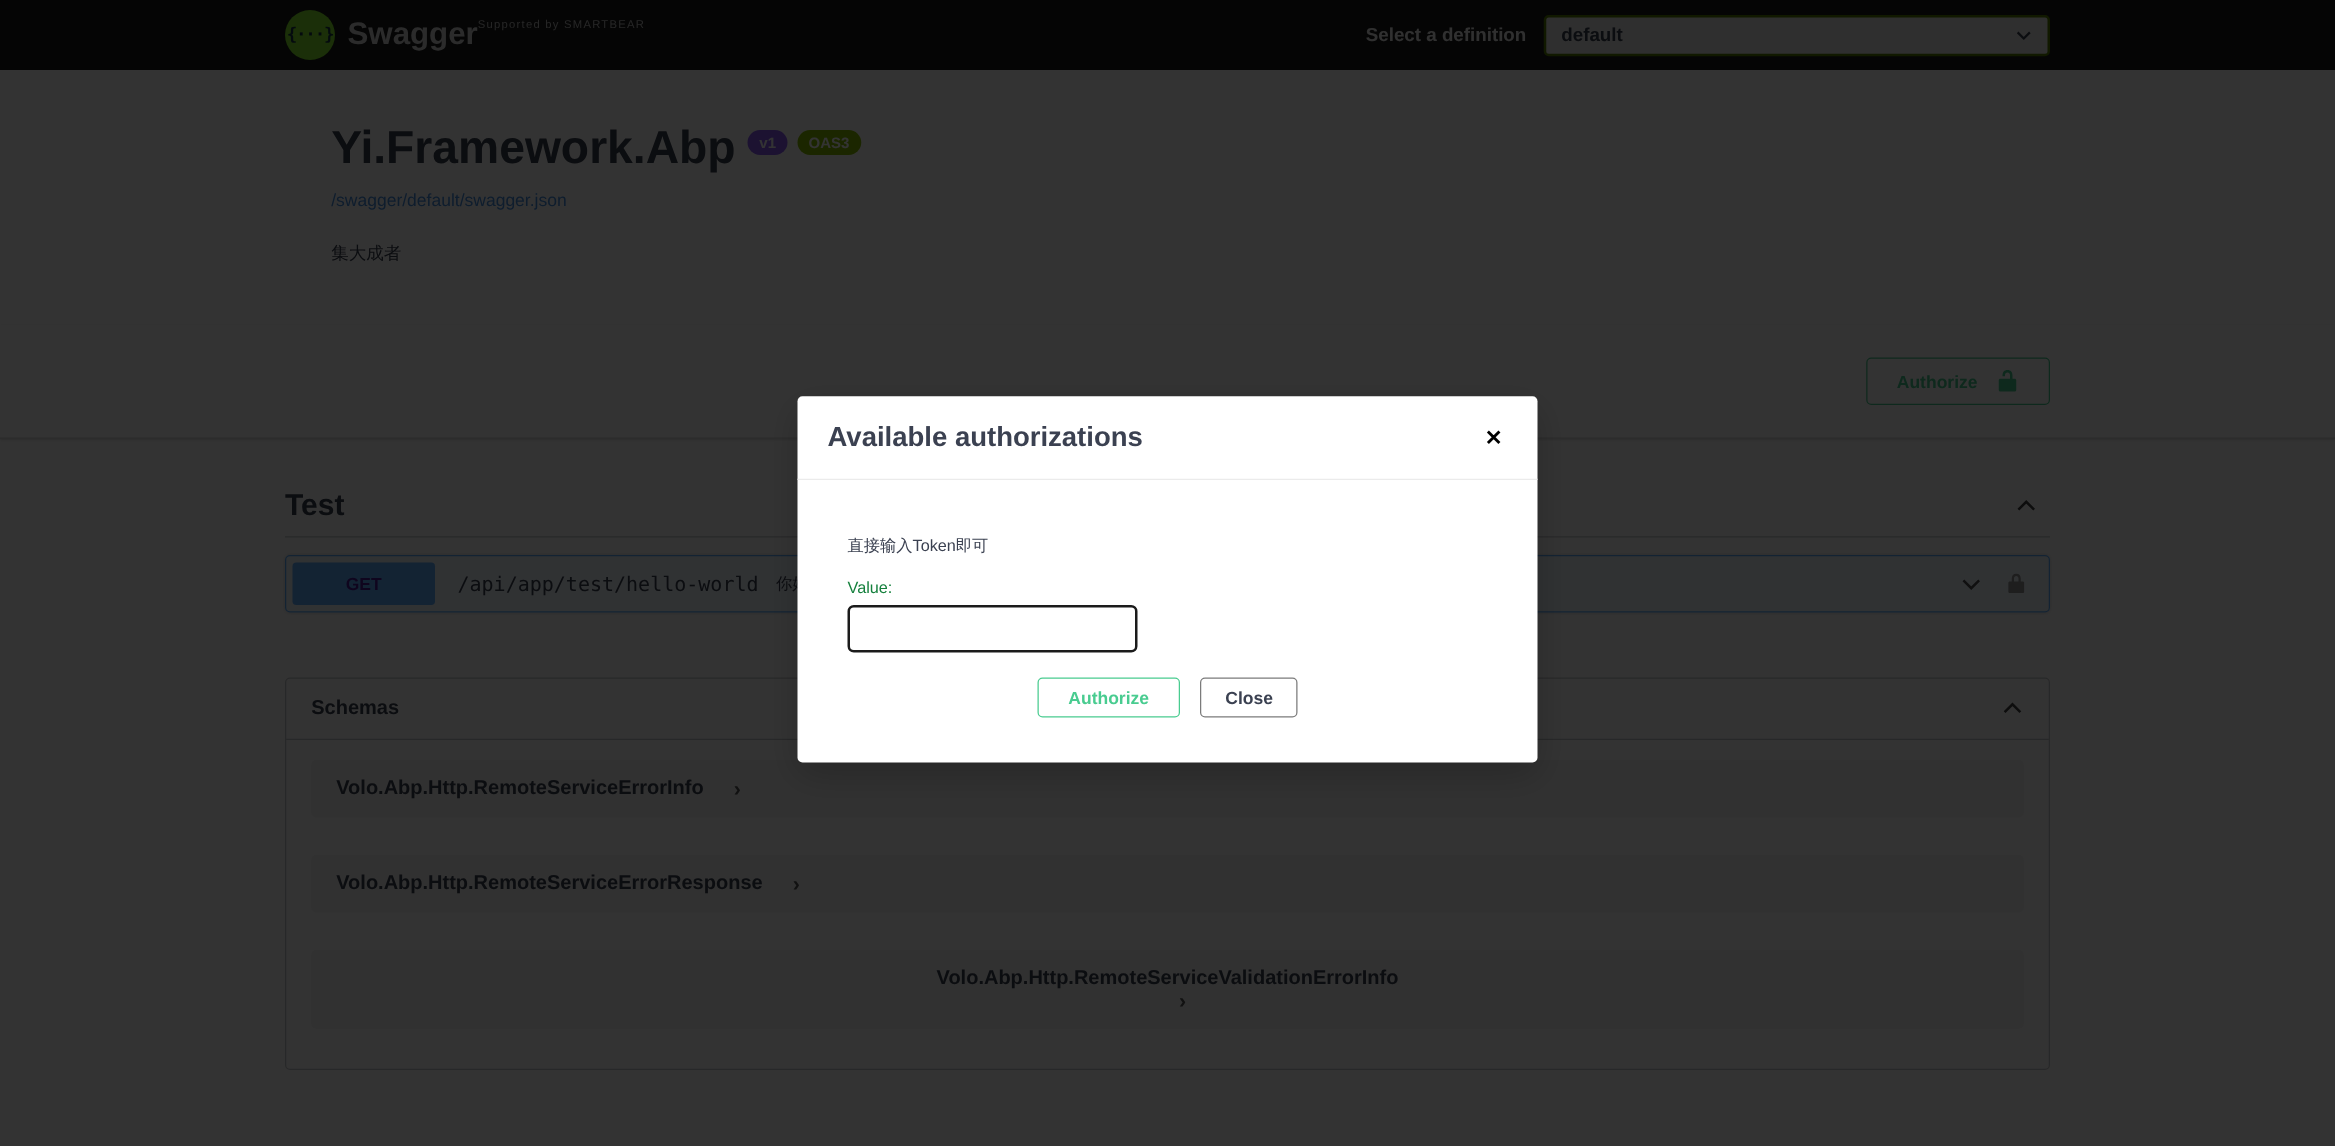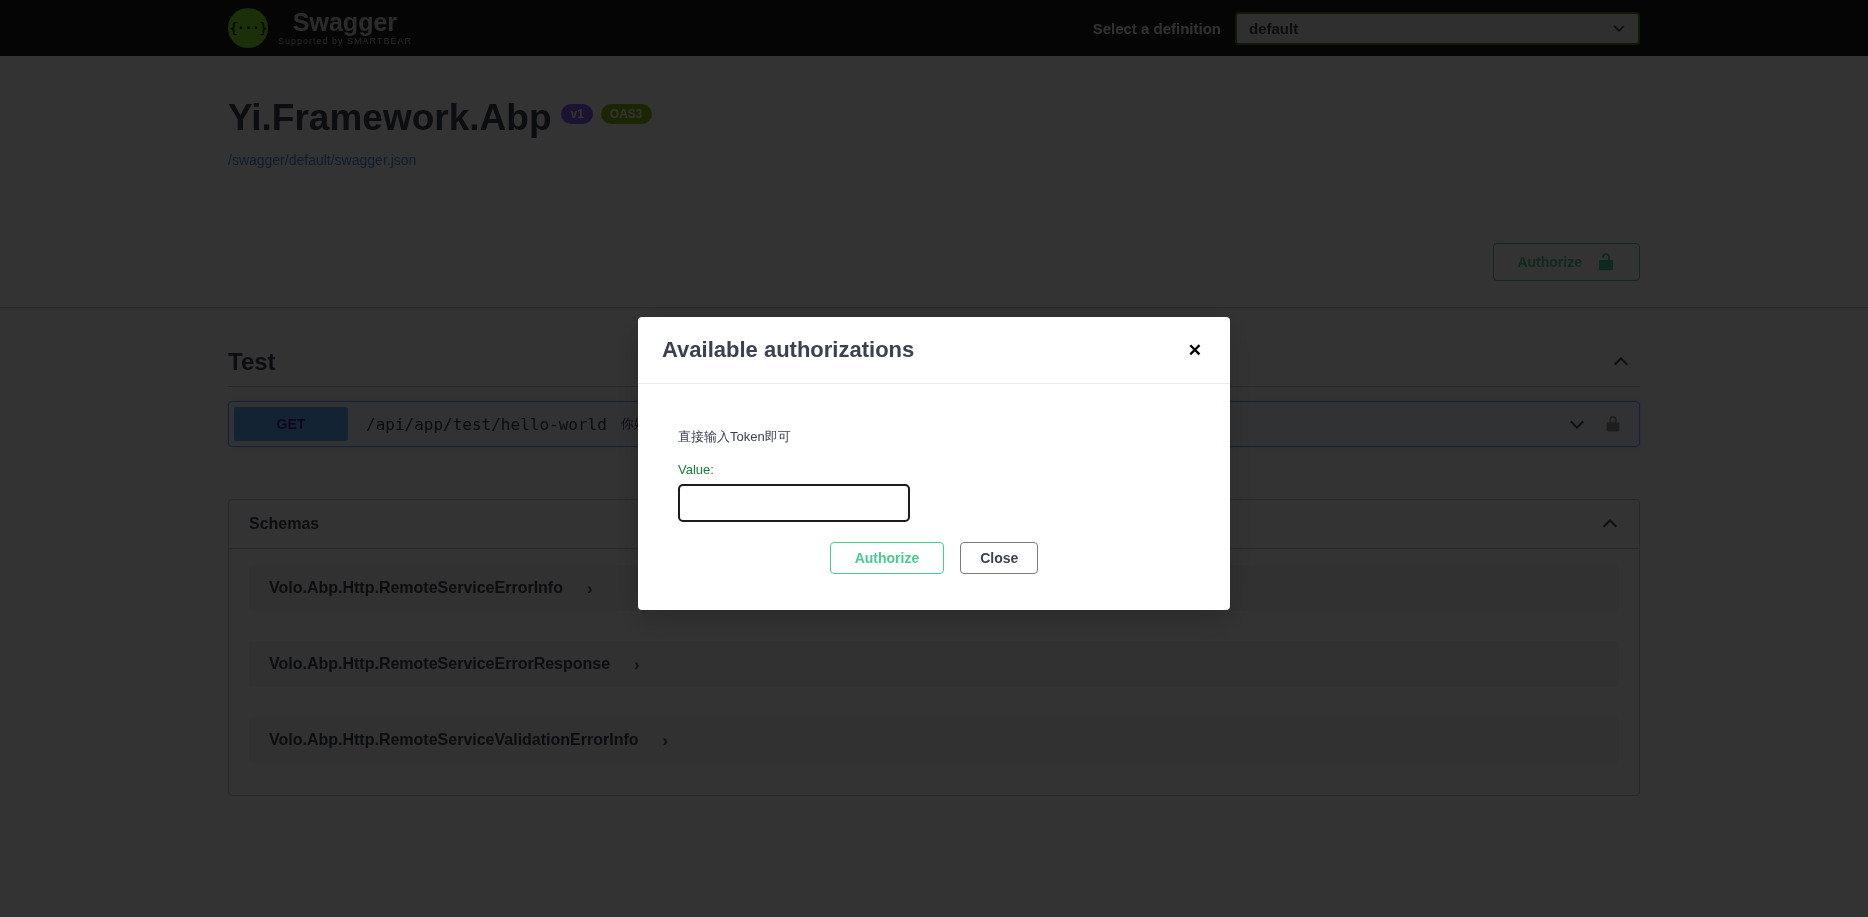--- a/index.html
+++ b/index.html
@@ -16,31 +16,31 @@
   .wrapper { max-width: 1460px; margin: 0 auto; padding: 0 24px; }
 
   
   .topbar { background: #1b1b1b; padding: 8px 0; }
   .topbar-inner { display: flex; align-items: center; justify-content: space-between; }
   .logo { display: flex; align-items: center; gap: 10px; cursor: pointer; }
   .logo-circle { width: 40px; height: 40px; border-radius: 50%; background: #85ea2d;
     display: flex; align-items: center; justify-content: center; }
   .logo-braces { font-family: "DejaVu Sans Mono", monospace; font-weight: bold;
     color: #173647; font-size: 14px; letter-spacing: -1px; }
-  .logo-texts { display: flex; flex-direction: column; line-height: 1.1; align-items: center; }
+  .logo-texts { display: flex; flex-direction: row; line-height: 1.1; }
   .logo-title { color: #d8d8d8; font-size: 25px; font-weight: 600; }
   .logo-tagline { color: #bcbcbc; font-size: 9px; letter-spacing: 1px; margin-top: 1px; }
   .definition-select { display: flex; align-items: center; gap: 14px; }
   .definition-select > label { color: #f0f0f0; font-weight: bold; font-size: 15px; }
   .select-box { width: 405px; background: #e9e9e9; border: 2px solid #547f00; border-radius: 4px;
     padding: 6px 12px; display: flex; justify-content: space-between; align-items: center;
     font-weight: bold; font-size: 15px; color: #3b4151; cursor: pointer; }
 
   
-  .info { margin-top: 40px; }
+  .info { margin-top: 40px; margin-left: 37px; }
   .title-row { display: flex; align-items: flex-start; gap: 10px; }
   .api-title { font-size: 37px; font-weight: bold; margin: 0; color: #3b4151; line-height: 1.2; }
   .badges { display: flex; gap: 8px; margin-top: 8px; }
   .badge { color: #fff; font-size: 12px; font-weight: bold; padding: 3px 9px; border-radius: 13px; }
   .badge-version { background: #8b5cf6; }
   .badge-oas { background: #89bf04; }
   .spec-link { color: #4990e2; font-size: 14px; margin-top: 12px; display: inline-block;
     text-decoration: none; cursor: pointer; }
   .api-desc { margin-top: 24px; font-size: 14px; color: #3b4151; }
 
@@ -72,21 +72,21 @@
   .op-controls { display: flex; align-items: center; gap: 18px; padding-right: 12px; }
 
   
   .section-models { margin-top: 52px; border: 1px solid rgba(59,65,81,.3); border-radius: 4px; }
   .models-header { display: flex; justify-content: space-between; align-items: center;
     padding: 15px 20px; border-bottom: 1px solid rgba(59,65,81,.3); cursor: pointer; }
   .models-title { font-size: 16px; font-weight: bold; margin: 0; color: #3b4151; }
   .models-body { padding: 16px 20px 32px; }
   .model-row { background: rgba(0,0,0,.05); border-radius: 4px; padding: 14px 20px;
     display: flex; align-items: center; margin-bottom: 30px; cursor: pointer; }
-  .model-row:last-child { margin-bottom: 0; }
+  .model-row:last-child { margin-bottom: 0; flex-direction: column; }
   .model-name { font-weight: bold; font-size: 16px; color: #3b4151; }
   .model-chevron { margin-left: 24px; color: #555; font-size: 17px; font-weight: bold; line-height: 1; }
 
   
   .backdrop { position: fixed; inset: 0; background: rgba(0,0,0,.8); z-index: 10; }
   .modal { position: fixed; top: 317px; left: 50%; transform: translateX(-50%); width: 592px;
     background: #fff; border-radius: 4px; z-index: 20; box-shadow: 0 10px 30px rgba(0,0,0,.2); }
   .modal-header { display: flex; justify-content: space-between; align-items: center;
     padding: 20px 24px; border-bottom: 1px solid #ebebeb; }
   .modal-title { font-size: 22px; font-weight: bold; margin: 0; color: #3b4151; }
@@ -141,20 +141,21 @@
   <main class="wrapper">
     <section class="info">
       <div class="title-row">
         <h1 class="api-title">Yi.Framework.Abp</h1>
         <div class="badges">
           <span class="badge badge-version">v1</span>
           <span class="badge badge-oas">OAS3</span>
         </div>
       </div>
       <a class="spec-link">/swagger/default/swagger.json</a>
+      <div class="api-desc">集大成者</div>
     </section>
   </main>
 
   <div class="scheme-container">
     <div class="wrapper auth-wrapper">
       <button class="authorize-btn">
         <span>Authorize</span>
         <svg width="20" height="20" viewBox="0 0 20 20" fill="#49cc90">
           <path d="M15.8 8H14V5.6C14 2.703 12.665 1 10 1 7.334 1 6 2.703 6 5.6V6h2v-.801C8 3.754 8.797 3 10 3c1.203 0 2 .754 2 2.199V8H4.2C3.537 8 3 8.537 3 9.2V17c0 .662.537 1.2 1.2 1.2h11.6c.663 0 1.2-.538 1.2-1.2V9.2c0-.663-.537-1.2-1.2-1.2z"></path>
         </svg>

